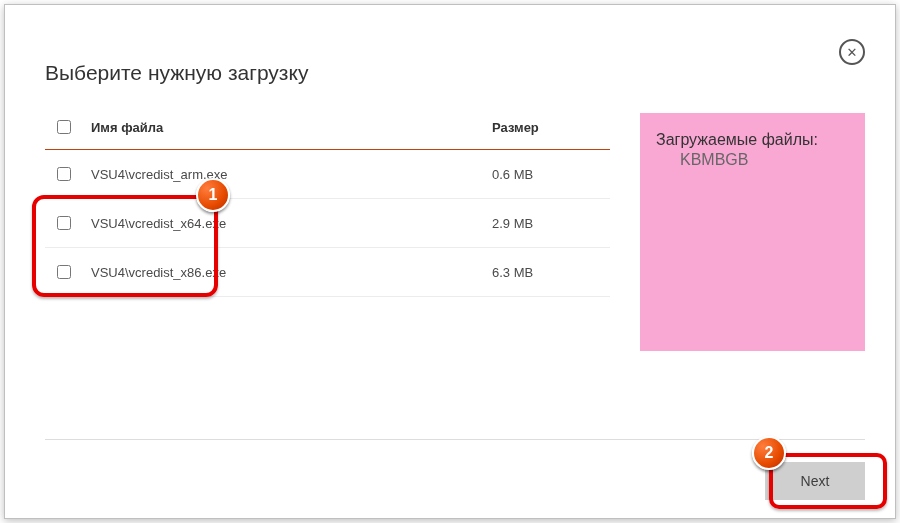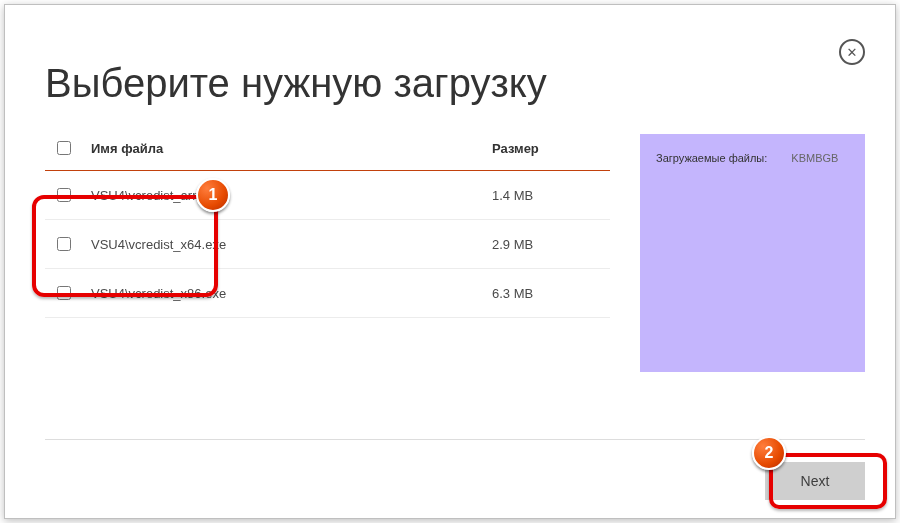--- a/index.html
+++ b/index.html
@@ -31,45 +31,45 @@
     cursor: pointer;
     color: #555;
     background: #fff;
   }
   .content {
     position: absolute;
     left: 40px; right: 30px; top: 56px; bottom: 20px;
   }
   h1 {
     margin: 0 0 28px 0;
-    font-size: 40px;
+    font-size: 21px;
     font-weight: 300;
     color: #333;
   }
   .cols {
     display: flex;
     gap: 30px;
   }
   .left {
     flex: 1;
     position: relative;
   }
   .right {
     width: 225px;
     flex: none;
   }
   .panel {
-    background: #c4b5fd;
+    background: #f9a8d4;
     padding: 18px 16px 22px 16px;
-    font-size: 11px;
+    font-size: 16px;
     color: #555;
     min-height: 238px;
     box-sizing: border-box;
     display: flex;
-    flex-direction: row;
+    flex-direction: column;
   }
   .panel .title {
     color: #333;
     margin-bottom: 2px;
   }
   .panel .sub {
     color: #666;
     margin-bottom: 20px;
     margin-left: 24px;
   }
@@ -172,21 +172,21 @@
                 <input type="checkbox" style="">
               </th>
               <th>Имя файла</th>
               <th class="size-col">Размер</th>
             </tr>
           </thead>
           <tbody>
             <tr>
               <td class="chk"><input type="checkbox" style=""></td>
               <td>VSU4\vcredist_arm.exe</td>
-              <td>1.4 MB</td>
+              <td>0.6 MB</td>
             </tr>
             <tr>
               <td class="chk"><input type="checkbox" style=""></td>
               <td>VSU4\vcredist_x64.exe</td>
               <td>2.9 MB</td>
             </tr>
             <tr>
               <td class="chk"><input type="checkbox" style=""></td>
               <td>VSU4\vcredist_x86.exe</td>
               <td>6.3 MB</td>

